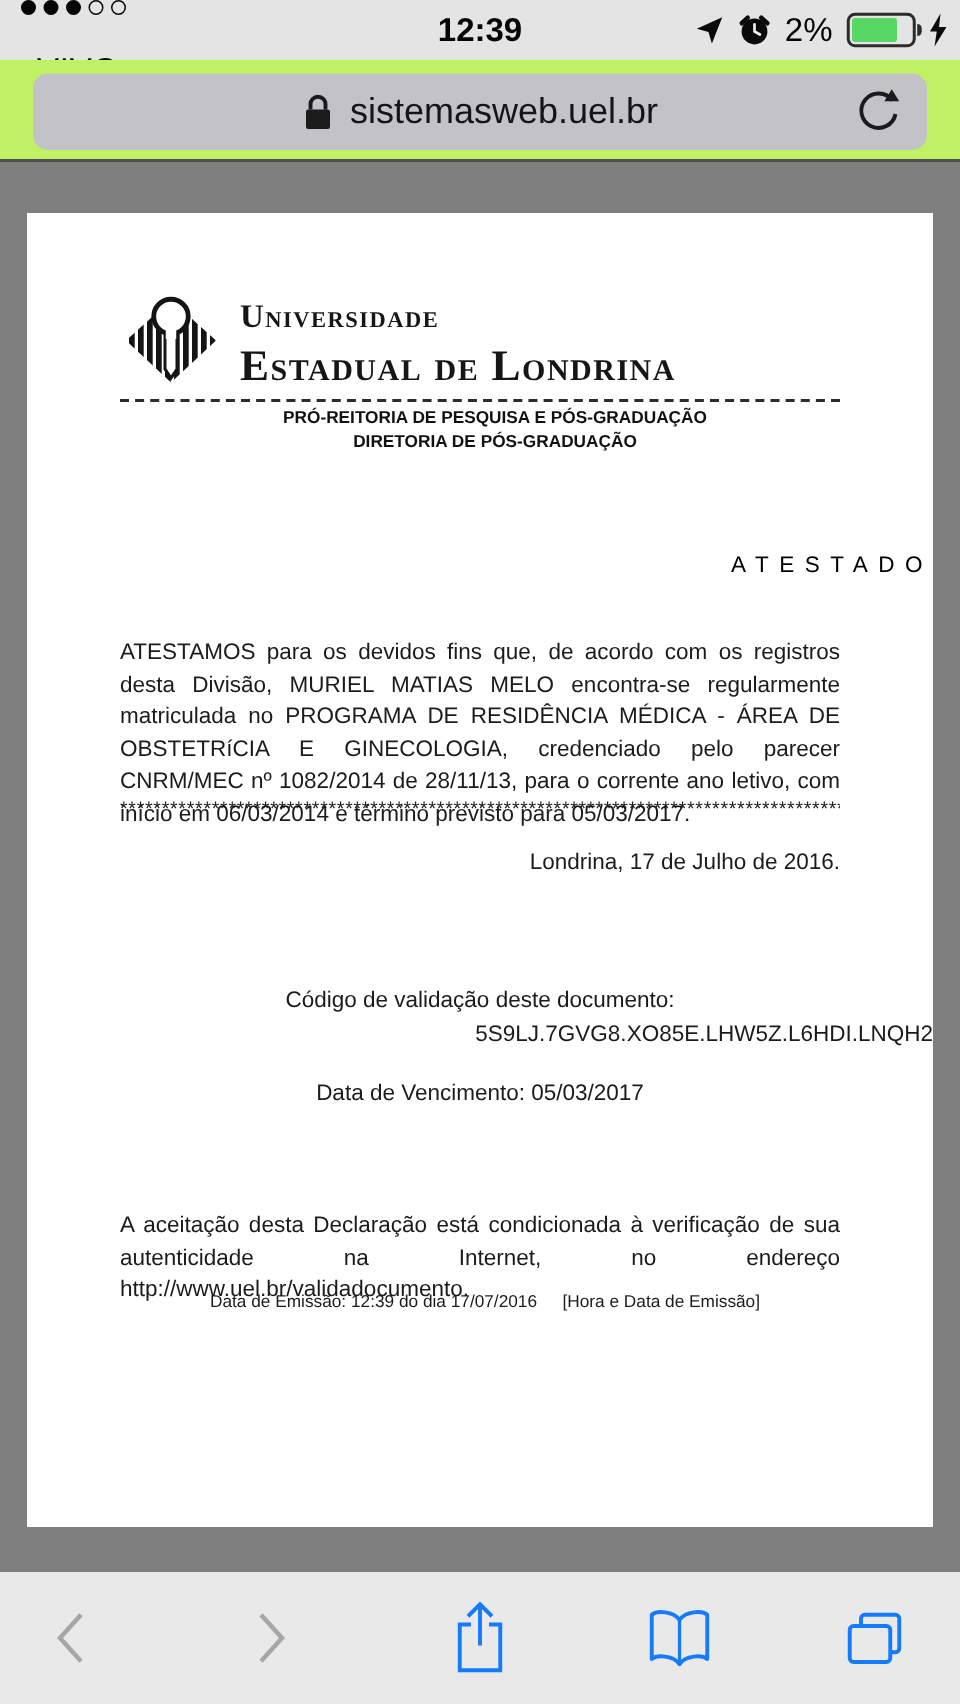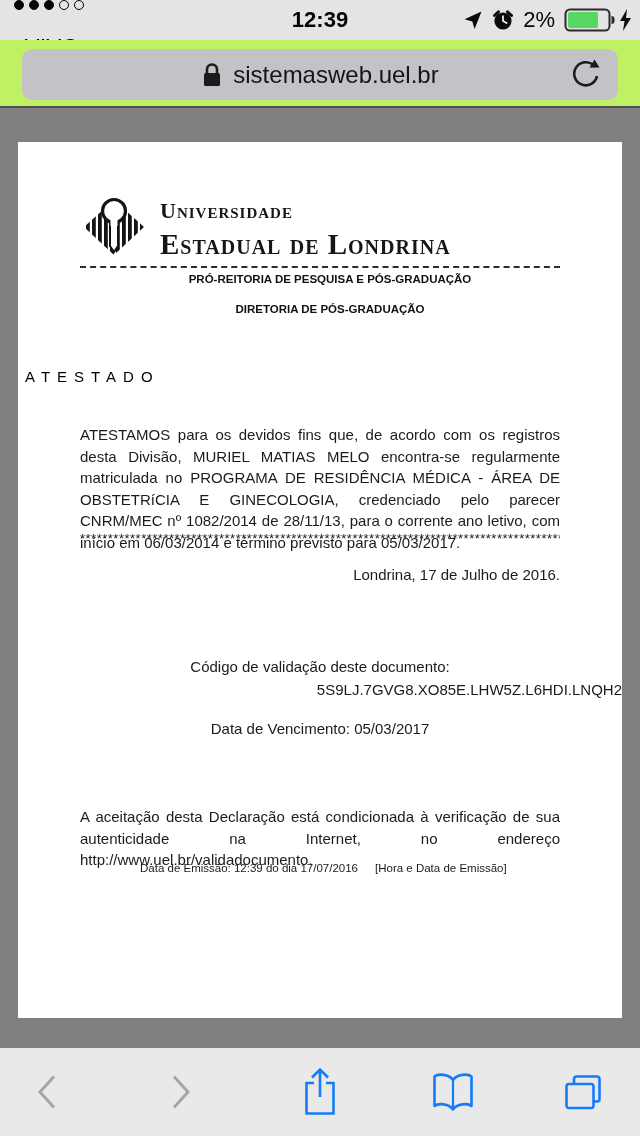--- a/index.html
+++ b/index.html
@@ -51,22 +51,22 @@
     color:#1b1b1b;
   }
   .page *{position:absolute;}
   .logo-mark{left:62px;top:54px;width:68px;height:62px;}
   .uni-line{left:142px;font-family:"Liberation Serif",serif;font-variant-caps:small-caps;
     font-weight:700;letter-spacing:1px;color:#161616;white-space:nowrap;}
   .uni-1{top:56px;font-size:22px;}
   .uni-2{top:86px;font-size:29px;}
   .rule{left:62px;width:480px;top:124px;border-top:2px dashed #2c2c2c;height:0;}
   .org{left:0;right:0;text-align:center;font-weight:bold;font-size:11.5px;color:#111;}
-  .org-1{top:131px;padding-left:20px;}.org-2{top:161px;padding-left:20px;}.org-3{top:163px;}
-  .doc-title{left:0;right:0;top:226px;text-align:left;font-size:15px;color:#000;
+  .org-1{top:131px;padding-left:20px;}.org-2{top:147px;padding-left:20px;}.org-3{top:163px;}
+  .doc-title{left:0;right:0;top:226px;text-align:right;font-size:15px;color:#000;
     letter-spacing:7px;text-indent:7px;}
   .body-par{left:62px;width:480px;top:282px;font-size:15px;line-height:21.5px;
     text-align:justify;color:#1b1b1b;}
   .separator{left:62px;width:480px;top:389px;font-size:13px;letter-spacing:.5px;
     white-space:nowrap;overflow:hidden;}
   .city-date{left:62px;width:480px;top:424px;font-size:15px;text-align:right;}
   .val-label{left:0;right:0;top:516px;font-size:15px;text-align:center;}
   .val-code{left:0;right:0;top:539px;font-size:15px;text-align:right;}
   .expiry{left:0;right:0;top:578px;font-size:15px;text-align:center;}
   .acceptance{left:62px;width:480px;top:664px;font-size:15px;line-height:21.5px;

